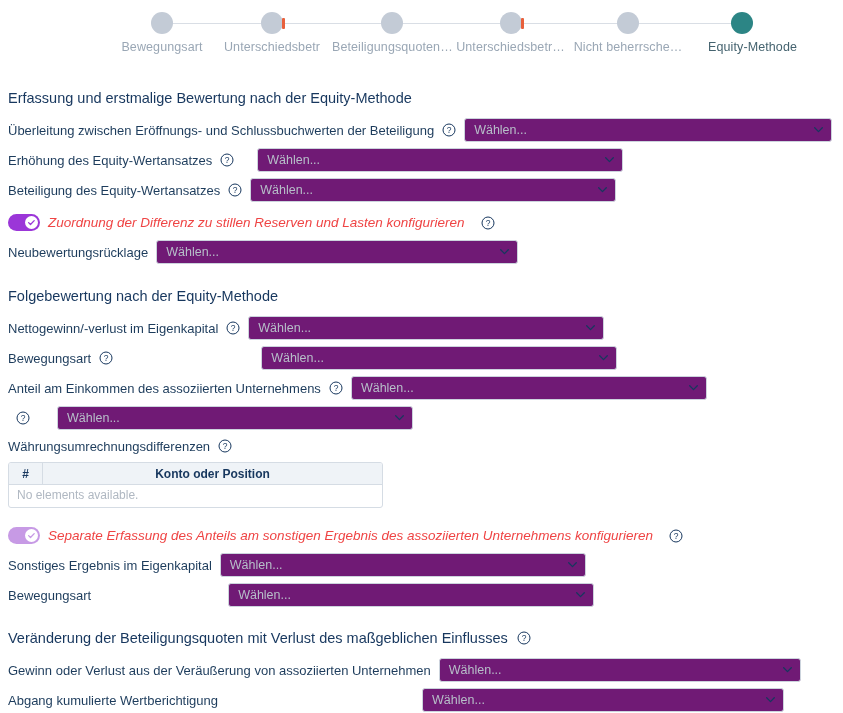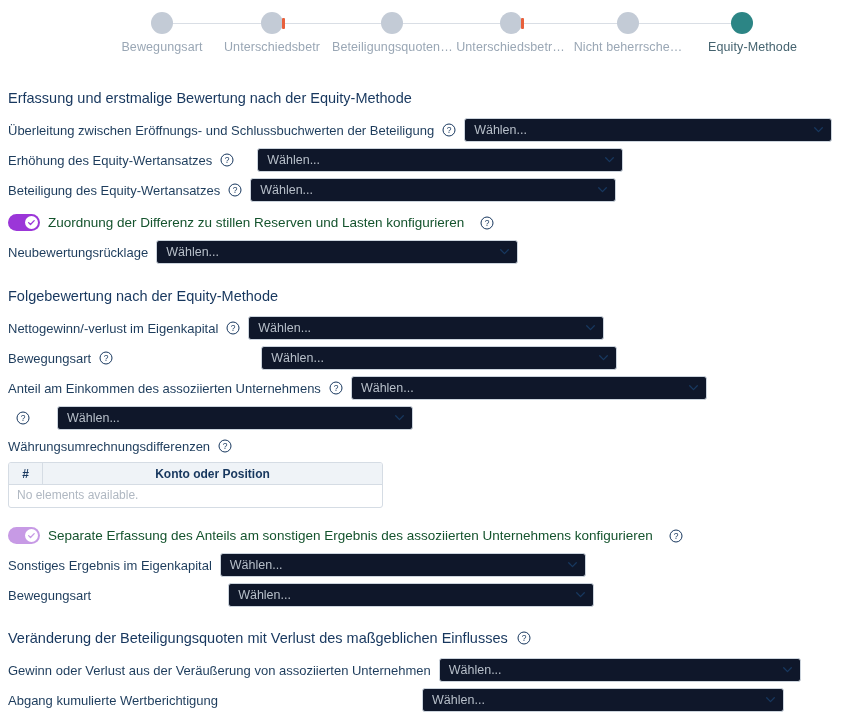--- a/index.html
+++ b/index.html
@@ -108,21 +108,21 @@
     flex: 0 0 14px;
     margin-left: 8px;
   }
   .help-icon svg { display: block; }
 
   .select {
     position: relative;
     height: 24px;
     border: 1px solid #ccd4dd;
     border-radius: 3px;
-    background: #0f172a;
+    background: #701a75;
     display: flex;
     align-items: center;
     padding: 0 22px 0 9px;
     font-size: 12.5px;
     color: #b7bfc9;
     overflow: hidden;
     white-space: nowrap;
   }
   .select .chev {
     position: absolute;
@@ -153,21 +153,22 @@
     width: 13px; height: 13px;
     border-radius: 50%;
     background: #fff;
     display: flex;
     align-items: center;
     justify-content: center;
   }
   .toggle .knob svg { display: block; }
   .toggle-label {
     font-size: 13.5px;
-    color: #14532d;
+    color: #ef4444;
+    font-style: italic;
   }
 
   
   .table {
     border: 1px solid #d5dce4;
     border-radius: 3px;
     overflow: hidden;
     width: 375px;
   }
   .table .thead {

